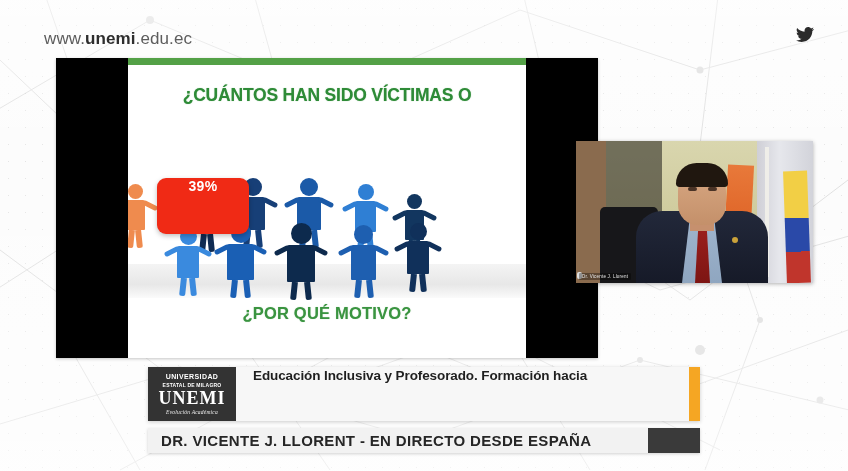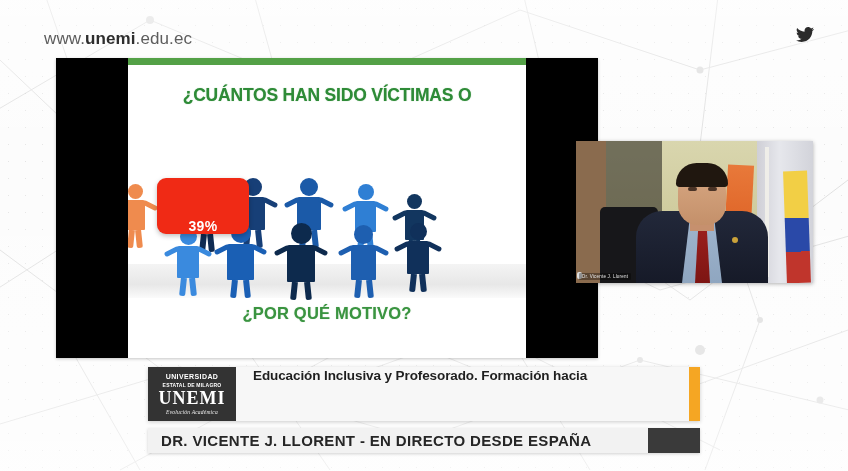--- a/index.html
+++ b/index.html
@@ -89,21 +89,21 @@
   .fig .arm.l { left:-13px; transform: rotate(-26deg); }
   .fig .arm.r { right:-13px; transform: rotate(26deg); }
   .fig .legs { width:100%; height:18px; margin:0 auto; position:relative; }
   .fig .legs span { position:absolute; top:0; width:6px; height:18px; border-radius:0 0 2px 2px; }
   .fig .legs span.l { left:14%; transform: rotate(6deg); }
   .fig .legs span.r { right:14%; transform: rotate(-6deg); }
 
   .badge39 {
     position:absolute; left:38px; top:120px; width:92px; height:56px; z-index:6;
     background:#f02a15; border-radius:9px;
-    display:flex; align-items:flex-end; justify-content:center;
+    display:flex; align-items:flex-start; justify-content:center;
     box-shadow: 0 2px 5px rgba(0,0,0,.25);
   }
   .badge39 span { color:#fff; font-size:14px; font-weight:700; letter-spacing:.3px; }
 
   .fig-orange { position:absolute; left:6px; top:126px; z-index:5; }
 
   
   .video {
     position:absolute; left:576px; top:141px; width:237px; height:142px; z-index:6;
     background:#1a1a1a; overflow:hidden; box-shadow:0 1px 4px rgba(0,0,0,.3);

